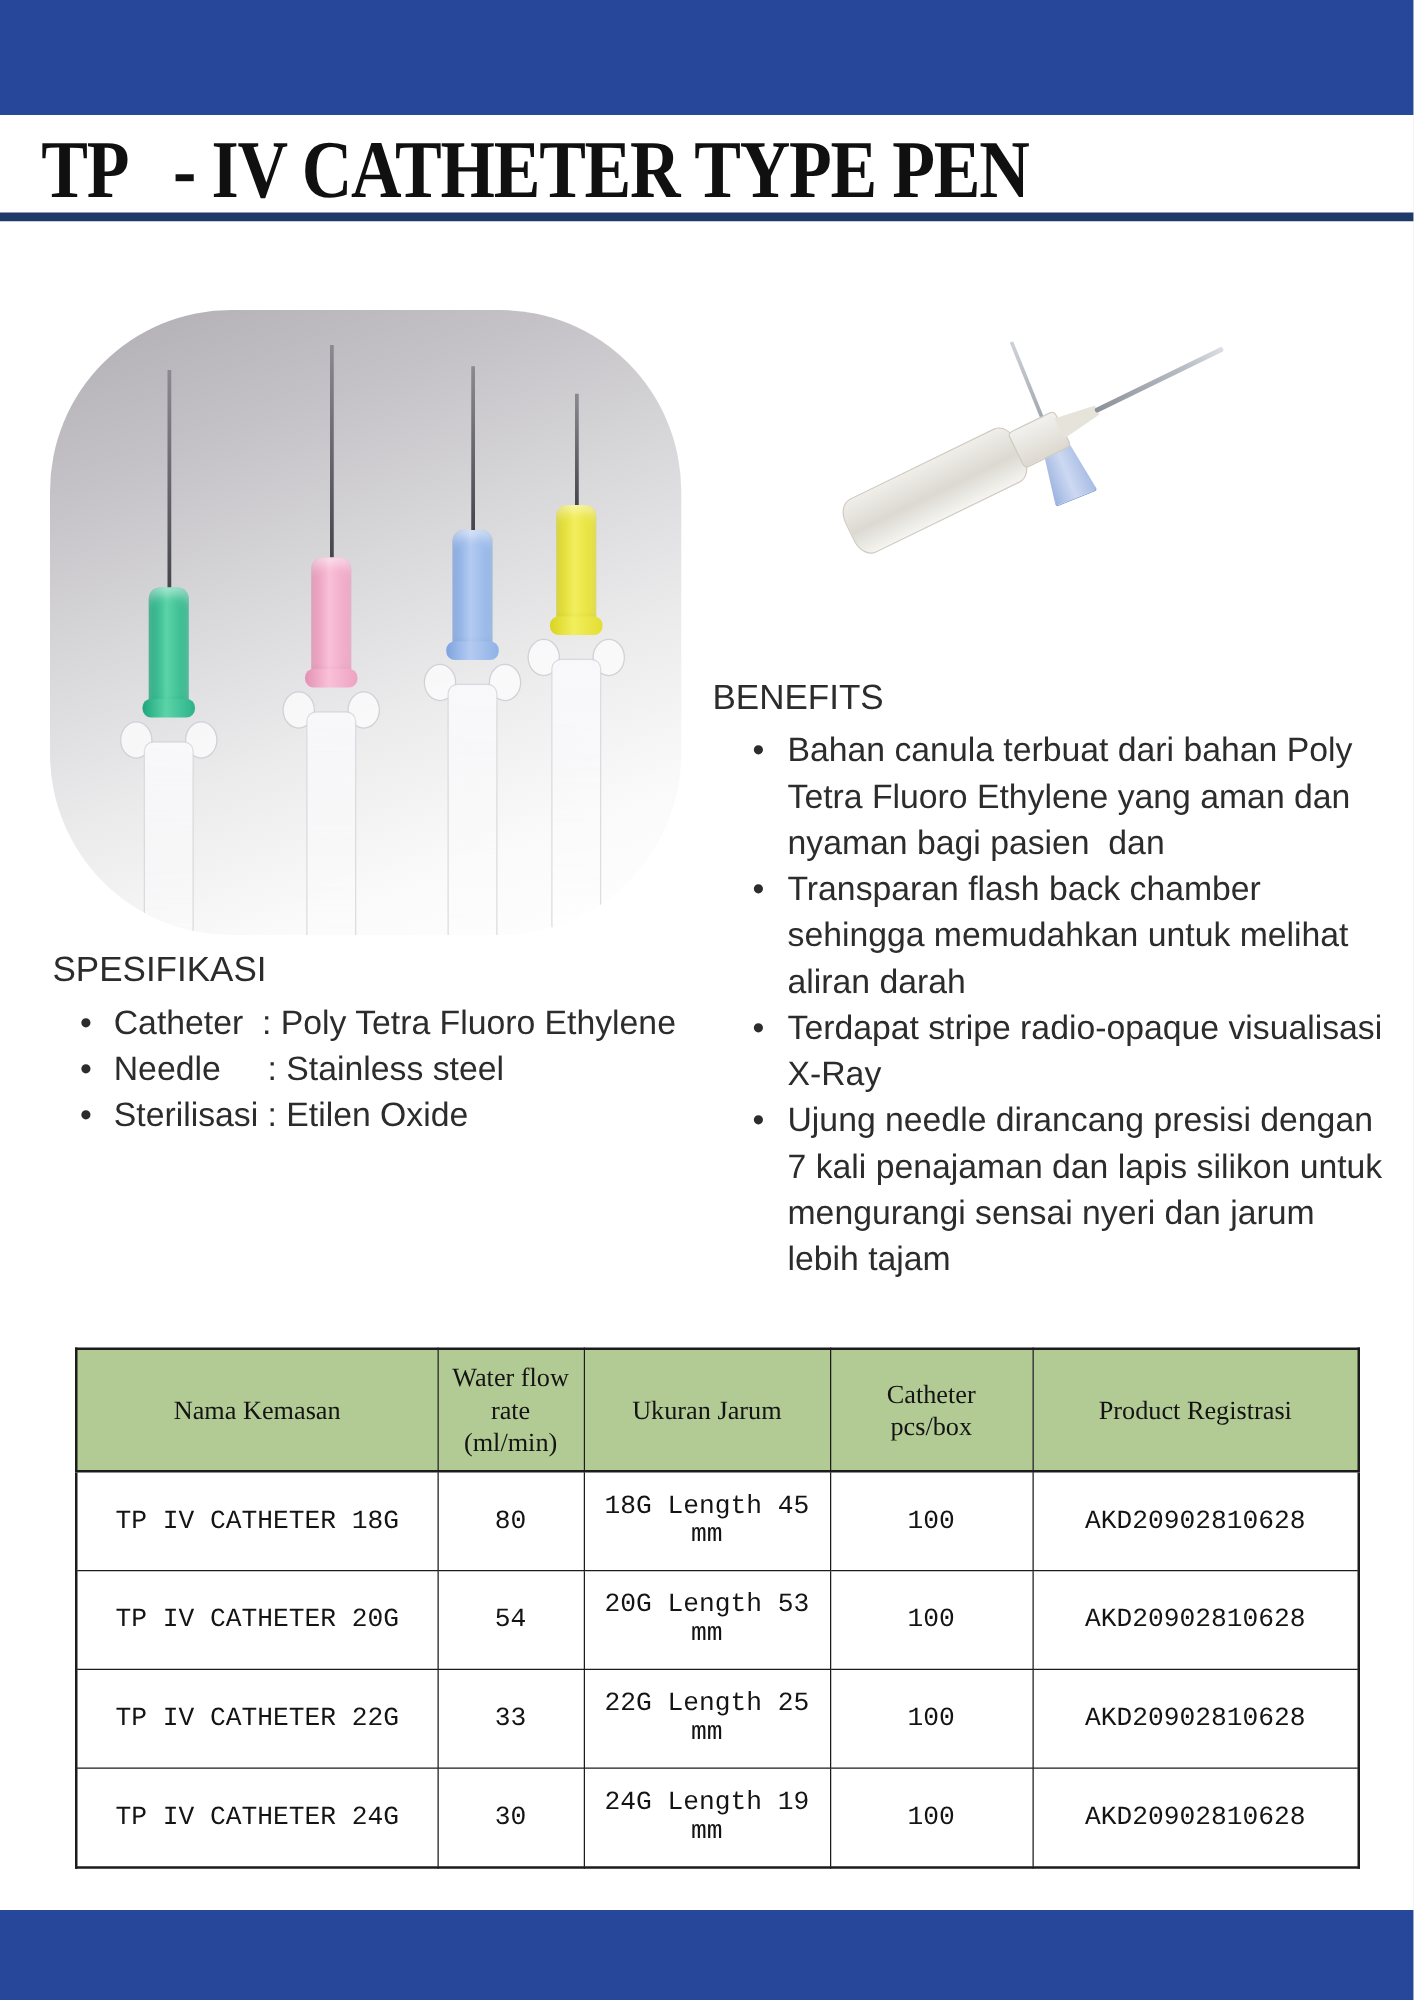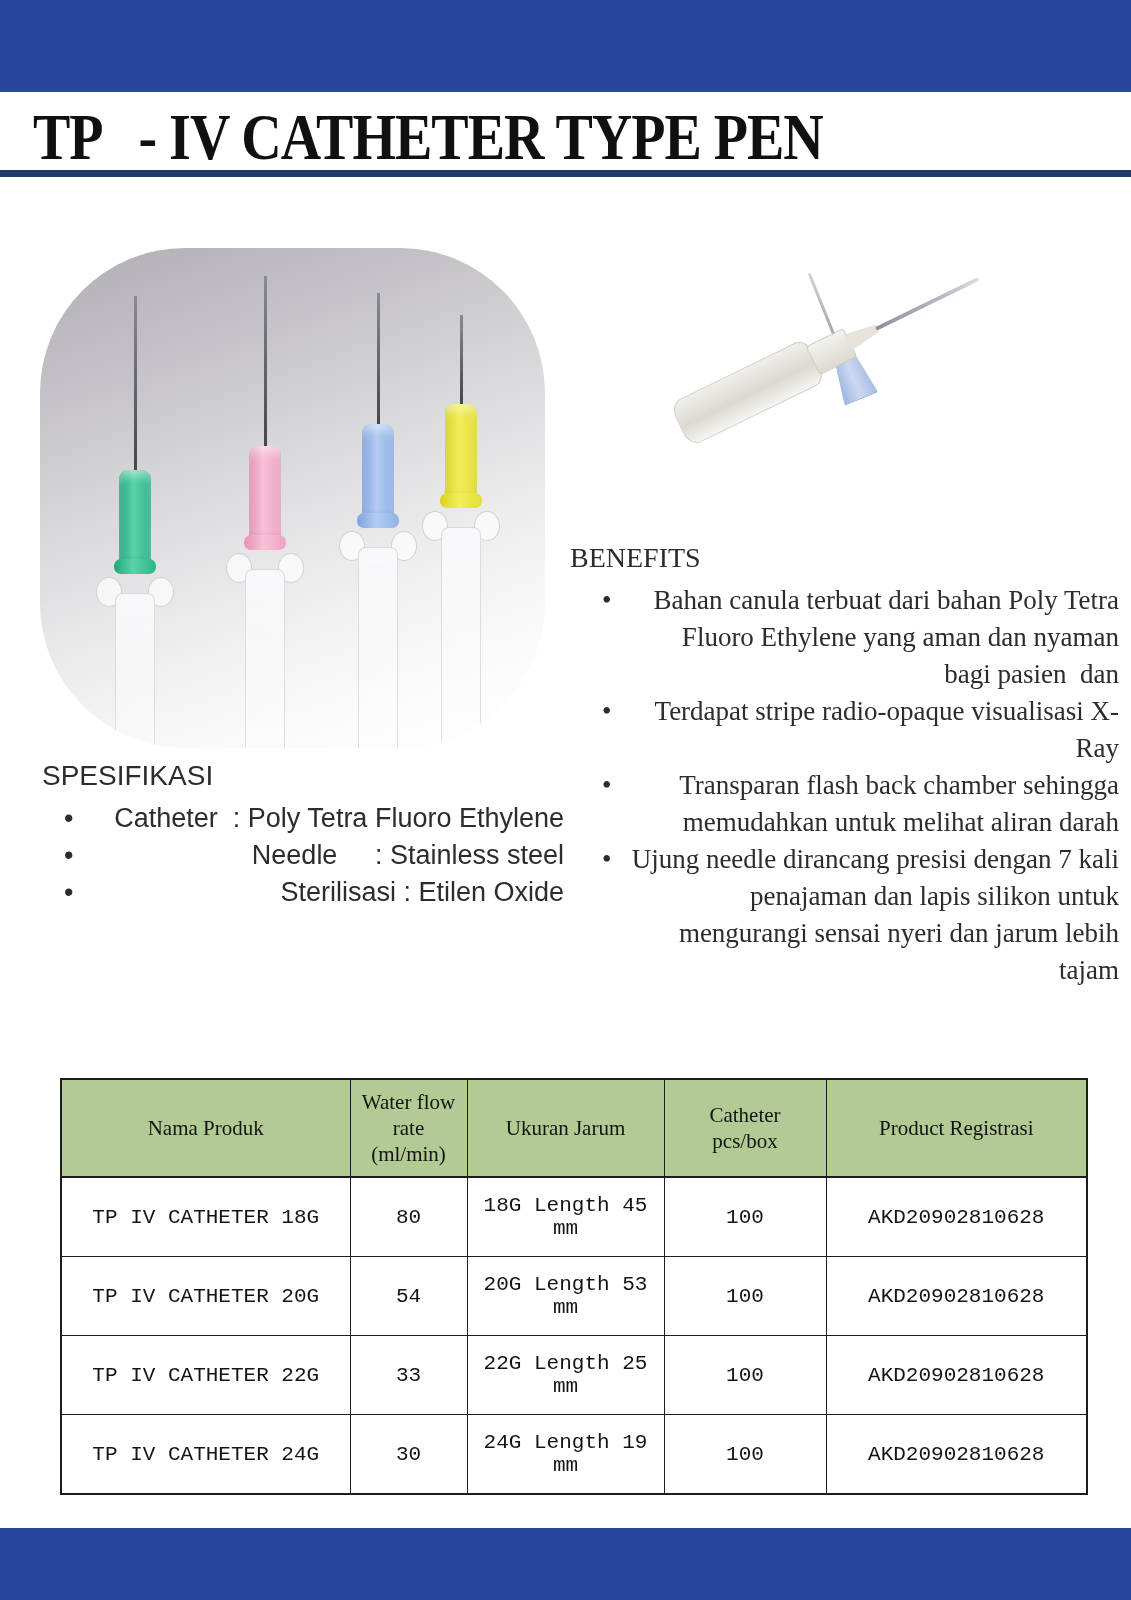--- a/index.html
+++ b/index.html
@@ -50,24 +50,24 @@
     transform:rotate(-26deg);transform-origin:30px 80px;}
   .barrel{position:absolute;left:0;top:30px;width:150px;height:46px;border-radius:12px/16px;
     background:linear-gradient(to bottom,#f0eee9,#dcd9d2 55%,#f5f4f0);border:1px solid #cfccc2;}
   .collar{position:absolute;left:148px;top:38px;width:40px;height:30px;border-radius:4px;
     background:linear-gradient(to bottom,#f2f1ee,#ddd9d0);border:1px solid #cfccc2;}
   .cone{position:absolute;left:187px;top:44px;width:34px;height:18px;background:#e6e3db;
     clip-path:polygon(0 0,100% 28%,100% 72%,0 100%);}
   .needle2{position:absolute;left:219px;top:51px;width:114px;height:4px;border-radius:2px;
     background:linear-gradient(to right,#8c9199,#b9bec6 70%,#dbdee3);}
   
-  .benefits{position:absolute;left:570px;top:542px;width:552px;color:#2c2c2c;font-family:Liberation Serif, serif;}
+  .benefits{position:absolute;left:570px;top:542px;width:552px;color:#2c2c2c;}
   .specs{position:absolute;left:42px;top:760px;width:525px;color:#2c2c2c;}
   .sec-heading{margin:0;font-size:28px;font-weight:normal;color:#2c2c2c;}
-  .bullet-list{margin:8px 3px 0 0;padding:0;list-style:none;text-align:right;}
+  .bullet-list{margin:8px 16px 0 0;padding:0;list-style:none;}
   .benefits .bullet-list{padding-left:60px;}
   .specs .bullet-list{padding-left:49px;}
   .bullet-list li{position:relative;font-size:27px;line-height:37px;margin:0;}
   .benefits .bullet-list li{white-space:pre-wrap;}
   .specs .bullet-list li{white-space:pre;}
   .benefits .bullet-list li::before{content:"\2022";position:absolute;left:-28px;top:0;}
   .specs .bullet-list li::before{content:"\2022";position:absolute;left:-27px;top:0;}
   
   .spec-table{
     position:absolute;left:60px;top:1078px;width:1026px;border-collapse:collapse;
@@ -128,22 +128,22 @@
       <div class="collar"></div>
       <div class="cone"></div>
       <div class="needle2"></div>
     </div>
   </div>
 
   <section class="benefits">
     <h2 class="sec-heading">BENEFITS</h2>
     <ul class="bullet-list">
       <li>Bahan canula terbuat dari bahan Poly Tetra Fluoro Ethylene yang aman dan nyaman bagi pasien  dan</li>
+      <li>Transparan flash back chamber sehingga memudahkan untuk melihat aliran darah</li>
       <li>Terdapat stripe radio-opaque visualisasi X-Ray</li>
-      <li>Transparan flash back chamber sehingga memudahkan untuk melihat aliran darah</li>
       <li>Ujung needle dirancang presisi dengan 7 kali penajaman dan lapis silikon untuk mengurangi sensai nyeri dan jarum lebih tajam</li>
     </ul>
   </section>
 
   <section class="specs">
     <h2 class="sec-heading">SPESIFIKASI</h2>
     <ul class="bullet-list">
       <li>Catheter  : Poly Tetra Fluoro Ethylene</li>
       <li>Needle     : Stainless steel</li>
       <li>Sterilisasi : Etilen Oxide</li>
@@ -153,21 +153,21 @@
   <table class="spec-table">
     <colgroup>
       <col style="width:289px">
         <col style="width:117px">
         <col style="width:197px">
         <col style="width:162px">
         <col style="width:261px">
     </colgroup>
     <thead>
       <tr>
-        <th>Nama Produk</th>
+        <th>Nama Kemasan</th>
         <th>Water flow
 rate
 (ml/min)</th>
         <th>Ukuran Jarum</th>
         <th>Catheter
 pcs/box</th>
         <th>Product Registrasi</th>
       </tr>
     </thead>
     <tbody>

